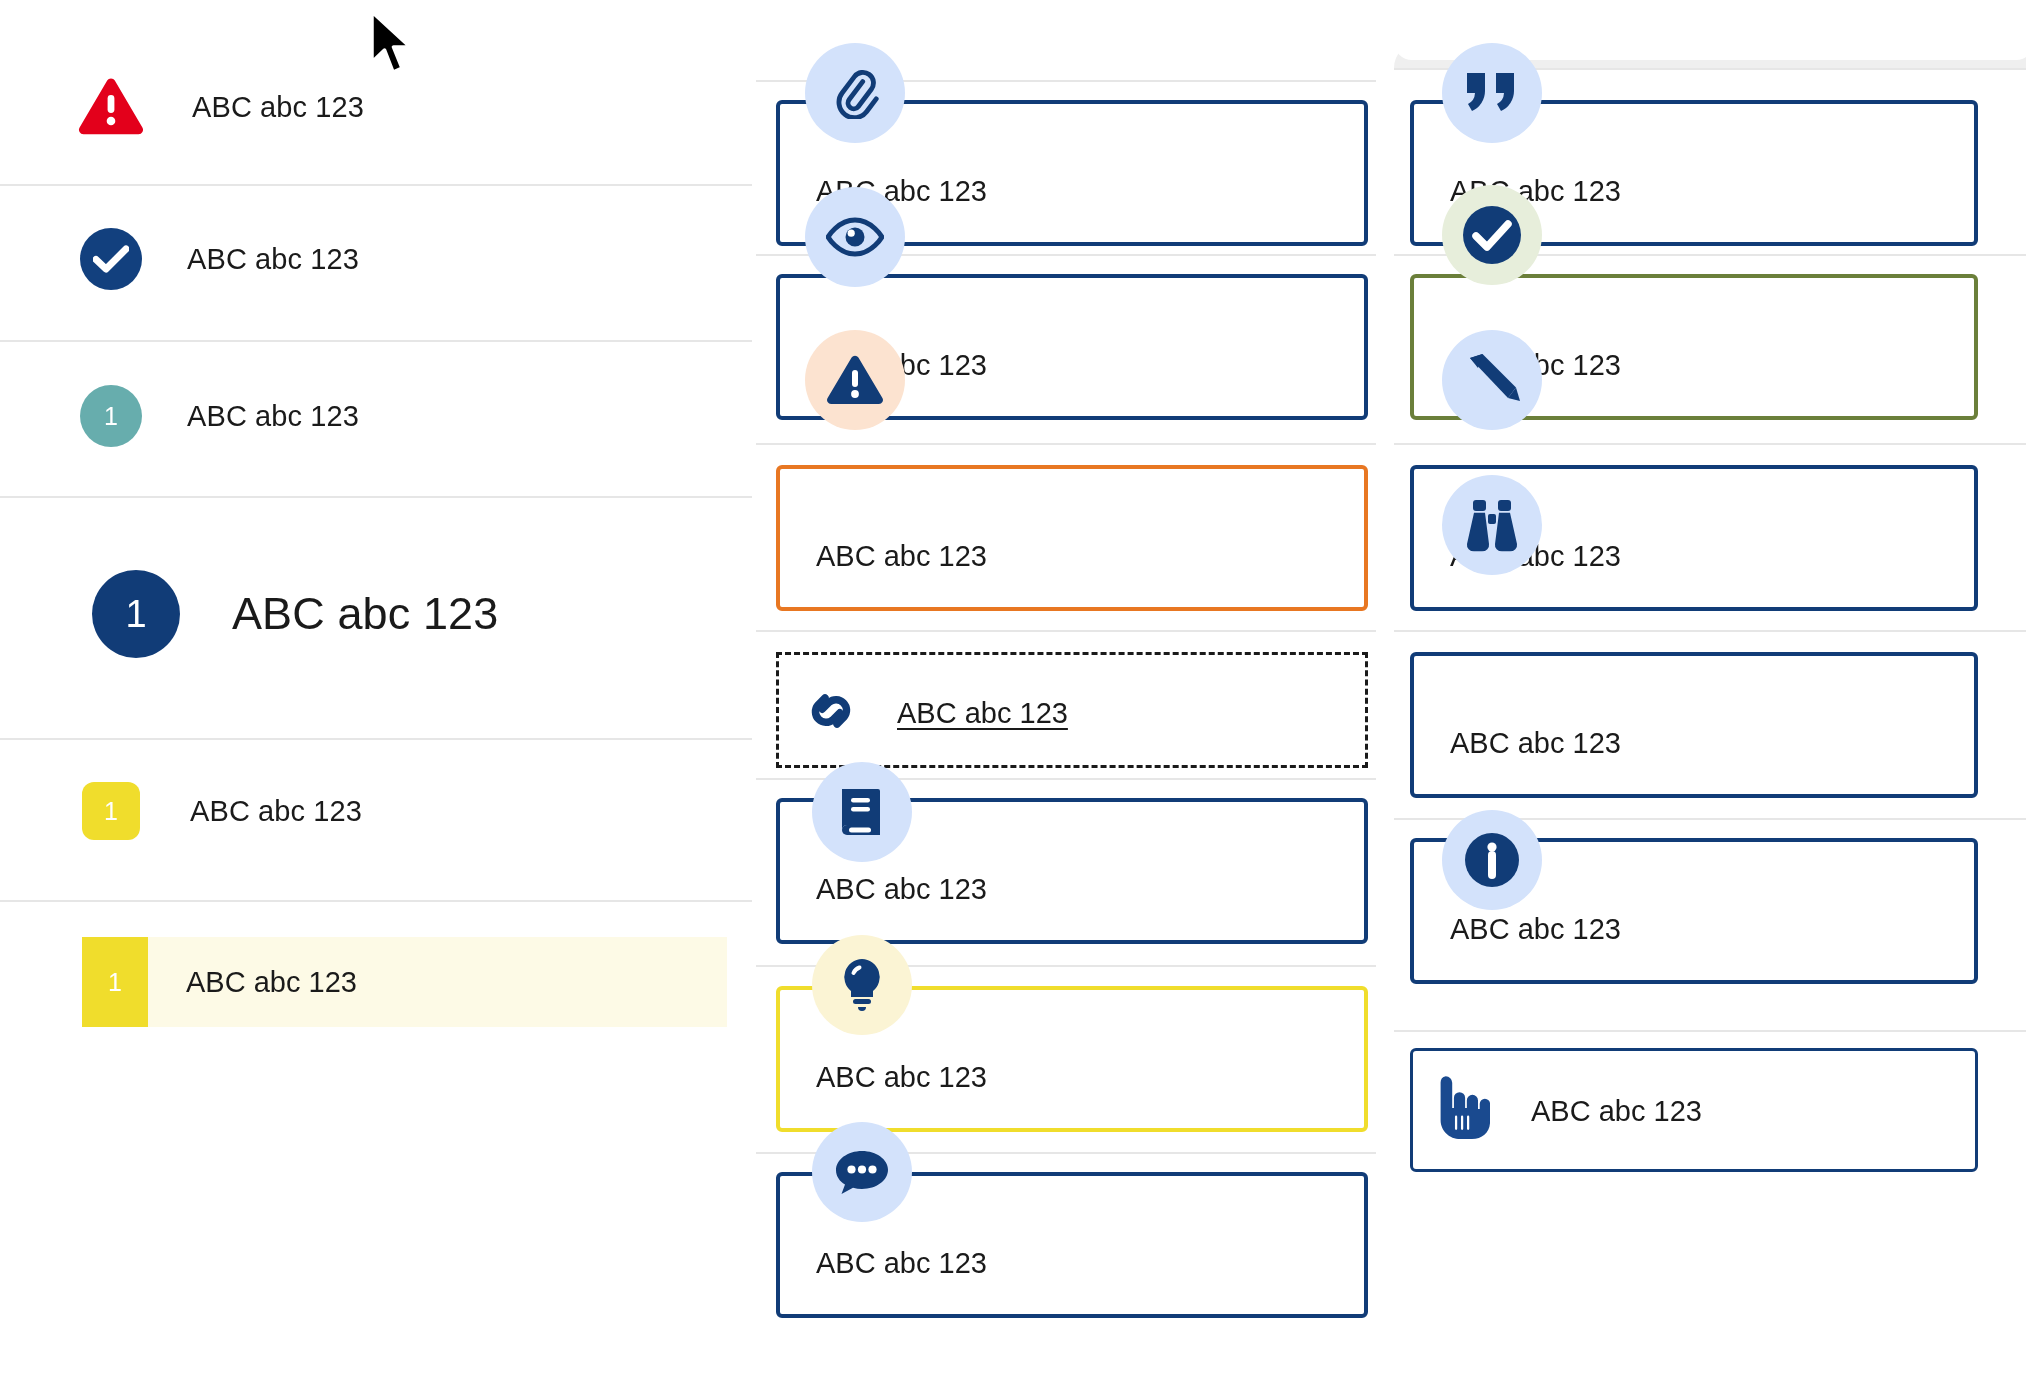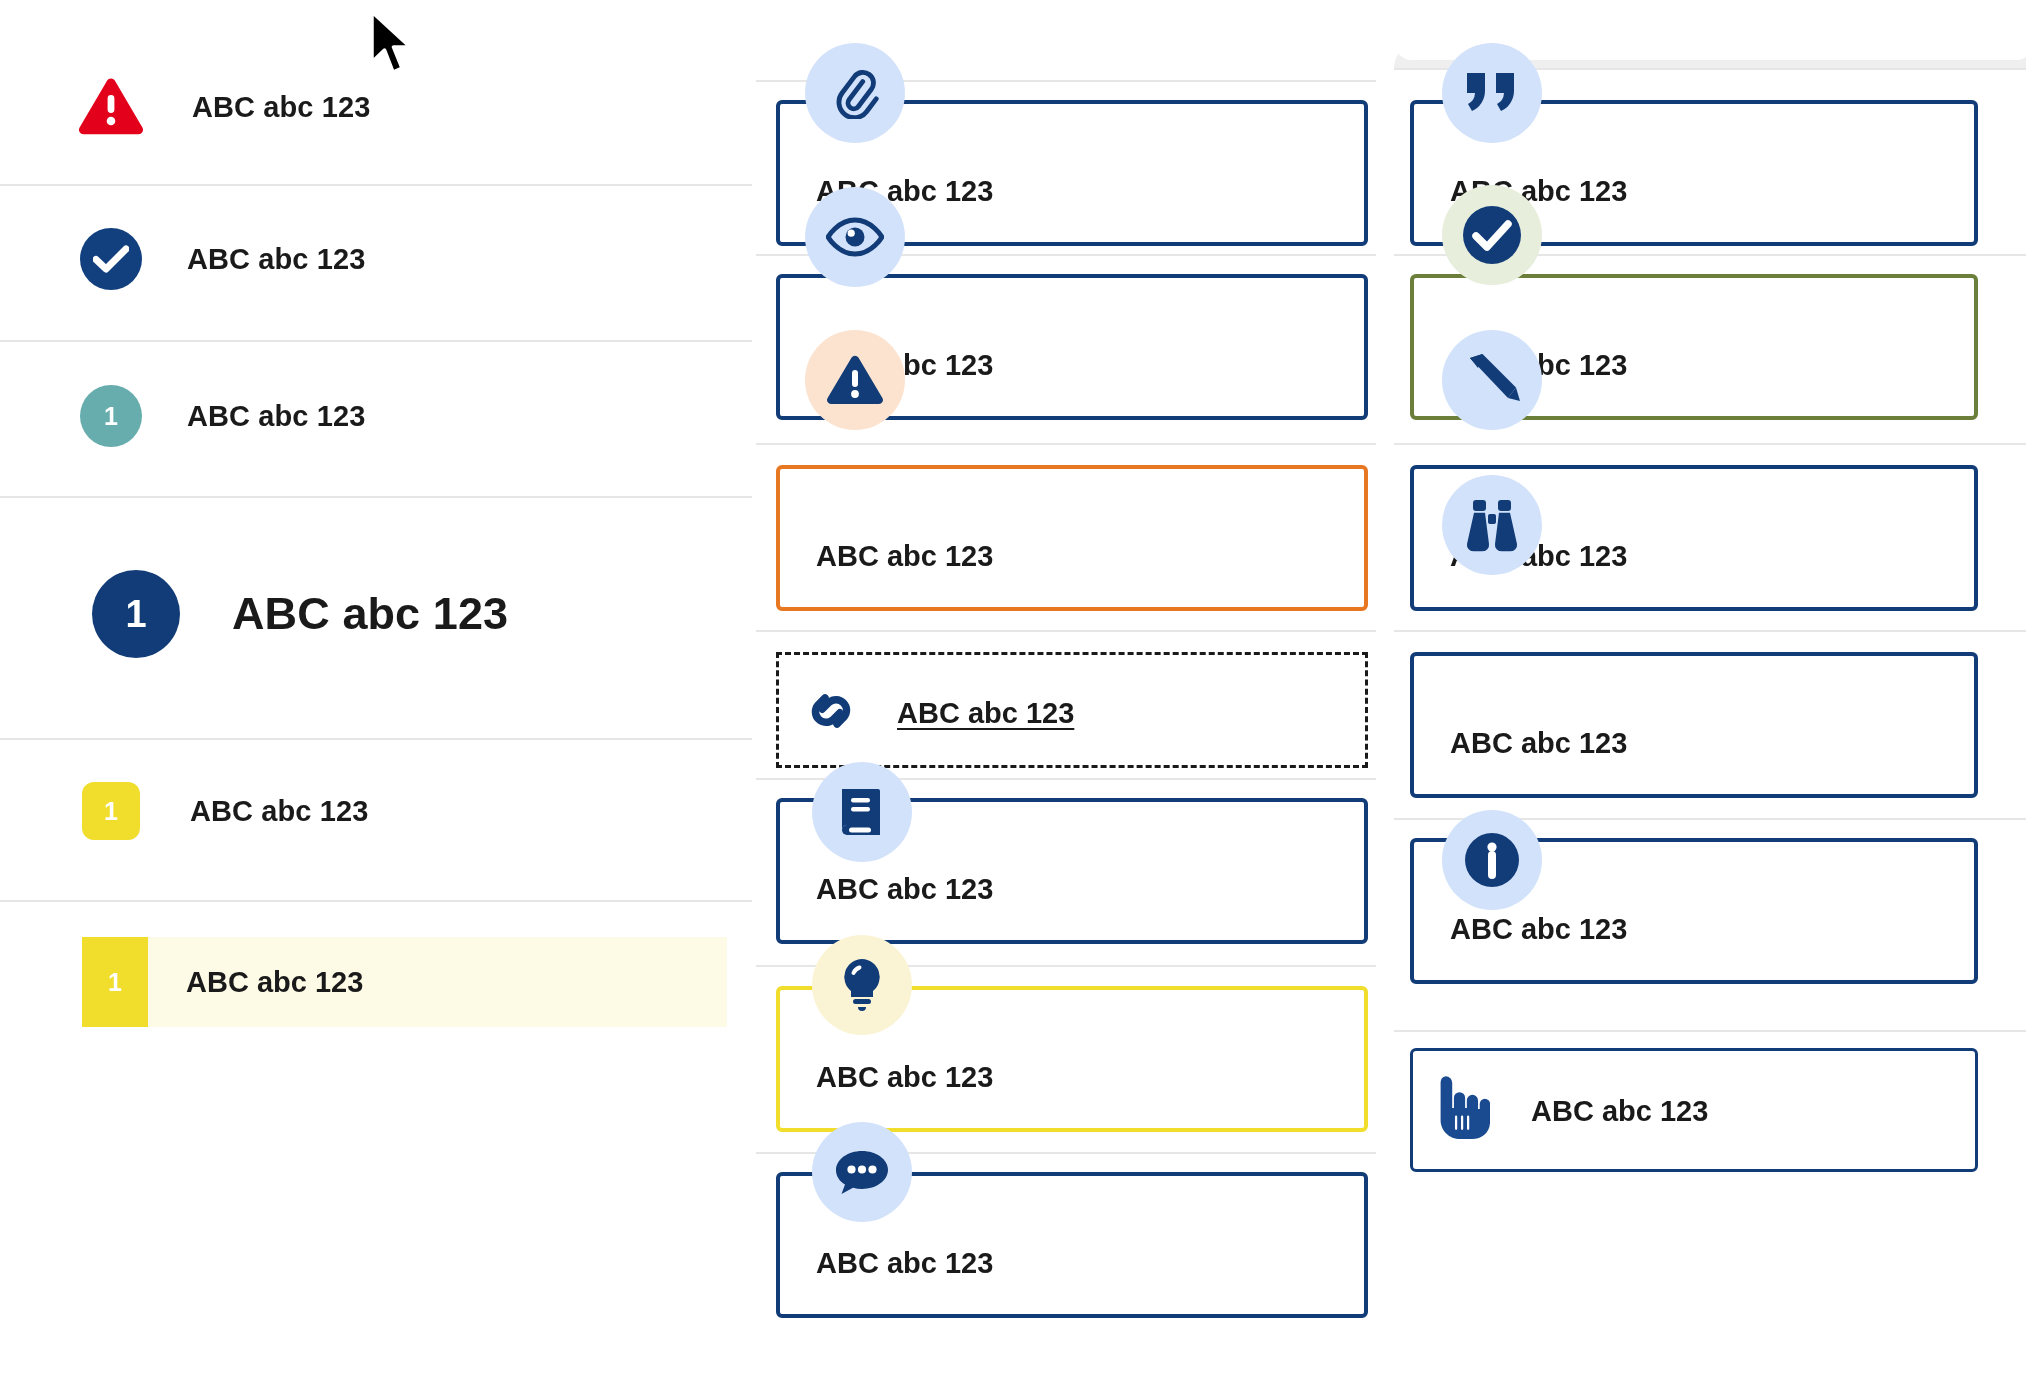--- a/index.html
+++ b/index.html
@@ -5,21 +5,21 @@
 <style>
   html,body{margin:0;padding:0;}
   body{
     width:2026px;height:1392px;
     background:#ffffff;
     font-family:"Liberation Sans","DejaVu Sans",sans-serif;
     overflow:hidden;
     position:relative;
     -webkit-font-smoothing:antialiased;
   }
-  .stage{position:absolute;inset:0;font-weight:bold;}
+  .stage{position:absolute;inset:0;}
 
   
   .divider{position:absolute;height:2px;background:#e6e6e6;}
 
   
   .left-col{position:absolute;left:0;top:0;width:760px;height:1392px;}
   .lrow{position:absolute;left:0;display:flex;align-items:center;}
   .lrow .ltext{
     font-size:29px;color:#1a1a1a;letter-spacing:.1px;white-space:nowrap;
   }

